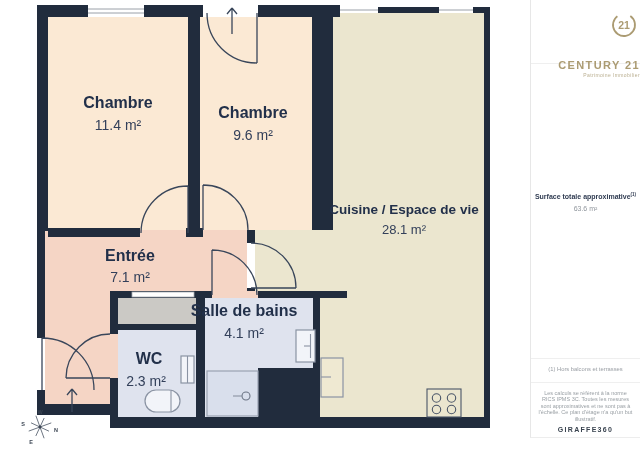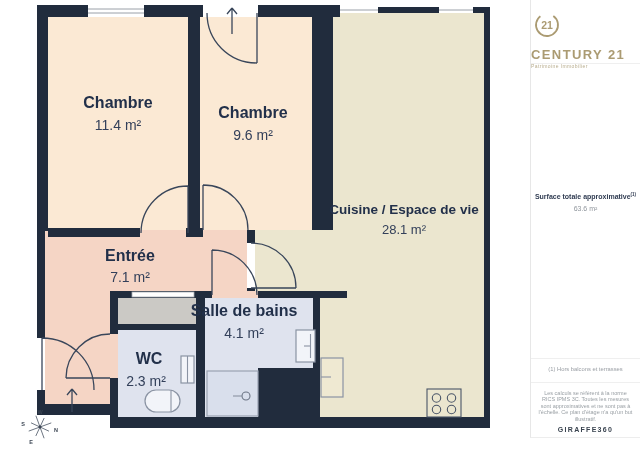--- a/index.html
+++ b/index.html
@@ -24,22 +24,22 @@
   .rname-sm{font-size:13.5px;font-weight:700;fill:var(--c-label_dark,#22304a);text-anchor:middle;}
   .rarea{font-size:14px;font-weight:400;fill:#33405a;text-anchor:middle;}
   .rarea-sm{font-size:13px;font-weight:400;fill:#33405a;text-anchor:middle;}
   .cmp{font-size:5.5px;fill:#3c4654;text-anchor:middle;font-weight:700;}
   .cmpline{stroke:#5a6472;stroke-width:0.8;}
   
   #sidebar{
     position:absolute;left:530px;top:0;width:109px;height:437px;
     border-left:1px solid #e7e7e7;border-bottom:1px solid #ededed;background:#fff;
   }
-  .logo-sec{position:absolute;top:0;left:0;right:0;height:64px;border-bottom:1px solid #efefef;text-align:left;padding-top:9px;box-sizing:border-box;}
-  .c21-brand{font-size:13px;font-weight:700;letter-spacing:1.4px;color:var(--c-logo_gold,#ab9b72);margin-top:2px;}
+  .logo-sec{position:absolute;top:0;left:0;right:0;height:64px;border-bottom:1px solid #efefef;text-align:right;padding-top:9px;box-sizing:border-box;}
+  .c21-brand{font-size:11px;font-weight:700;letter-spacing:1.4px;color:var(--c-logo_gold,#ab9b72);margin-top:14px;}
   .c21-agency{font-size:5px;letter-spacing:0.4px;color:#b9ae8f;margin-top:1px;}
   .surface-sec{position:absolute;top:192px;left:0;right:0;text-align:center;}
   .surface-label{font-size:7px;font-weight:700;color:#303c52;white-space:nowrap;}
   .surface-label sup{font-size:4.5px;}
   .surface-value{font-size:7px;color:#8f959c;margin-top:5px;}
   .note-sec{position:absolute;top:358px;left:0;right:0;border-top:1px solid #efefef;text-align:center;padding:7px 4px 0;box-sizing:border-box;}
   .note-text{font-size:5.8px;color:#989da3;}
   .legal-sec{position:absolute;top:382px;left:0;right:0;border-top:1px solid #efefef;text-align:center;padding:7px 7px 0;box-sizing:border-box;}
   .legal-text{font-size:5.5px;line-height:1.18;color:#9aa0a5;}
   .g360-brand{font-size:7px;font-weight:700;letter-spacing:1.3px;color:#39434f;margin-top:4px;}

